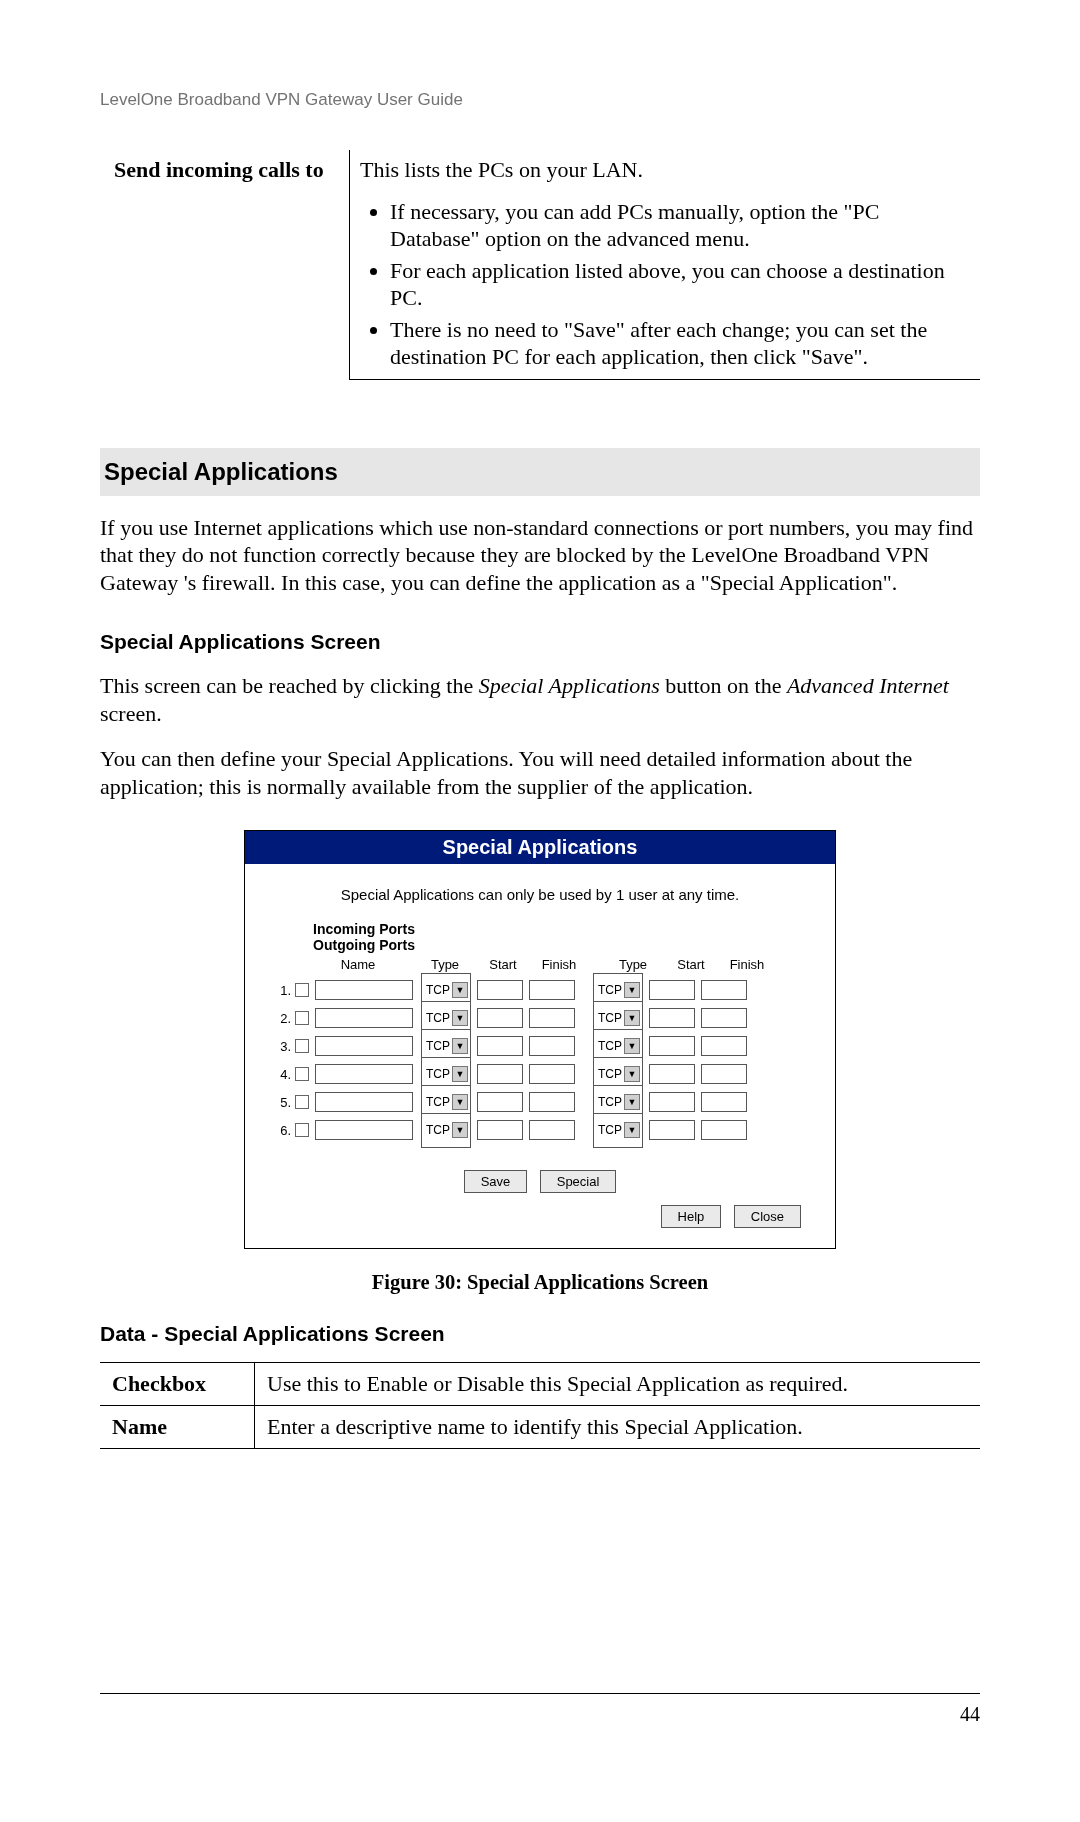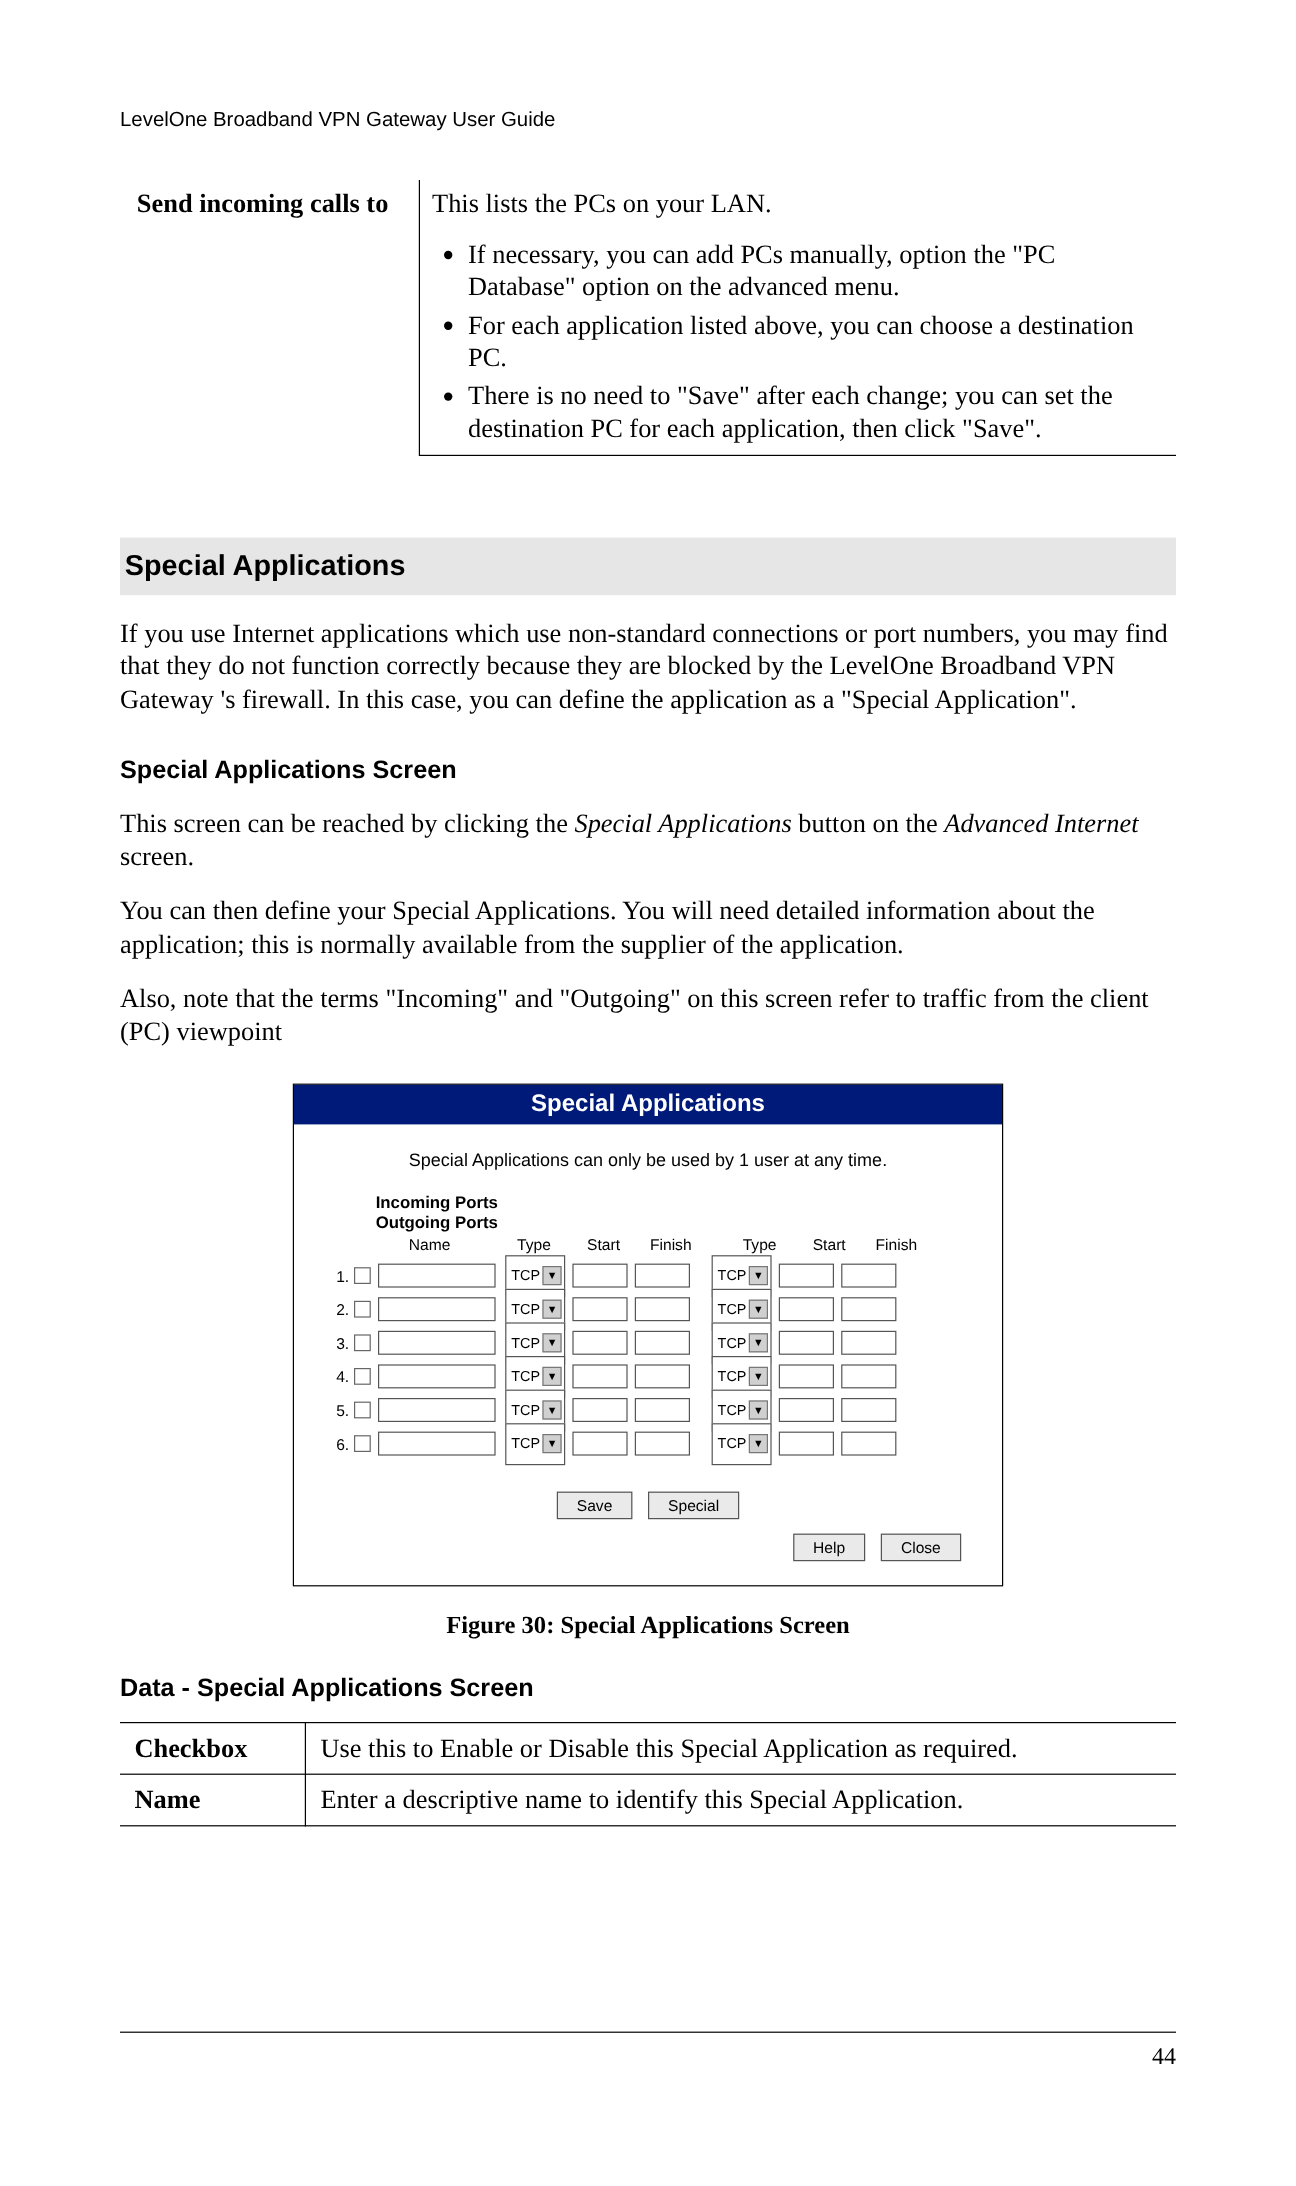--- a/index.html
+++ b/index.html
@@ -8,21 +8,21 @@
     height: 1822px;
     position: relative;
     font-family: "Times New Roman", Times, serif;
     color: #000;
     box-sizing: border-box;
     padding: 90px 100px 0 100px;
   }
   .header-title {
     font-family: Arial, Helvetica, sans-serif;
     font-size: 17px;
-    color: #000000;
+    color: #737373;
     margin-bottom: 40px;
   }
 
   
   .top-table {
     width: 100%;
     border-collapse: collapse;
     font-size: 22px;
     line-height: 1.25;
   }
@@ -200,21 +200,20 @@
 
   <p class="body-p">If you use Internet applications which use non-standard connections or port numbers, you may find that they do not function correctly because they are blocked by the LevelOne Broadband VPN Gateway 's firewall. In this case, you can define the application as a "Special Application".</p>
 
   <div class="h3">Special Applications Screen</div>
 
   <p class="body-p">
     <span>This screen can be reached by clicking the </span><span class="italic">Special Applications</span><span> button on the </span><span class="italic">Advanced Internet</span><span> screen.</span>
   </p>
 
   <p class="body-p">You can then define your Special Applications. You will need detailed information about the application; this is normally available from the supplier of the application.</p>
-  <p class="body-p">Also, note that the terms "Incoming" and "Outgoing" on this screen refer to traffic from the client (PC) viewpoint</p>
 
   <div class="fig-wrap">
     <div class="fig-title">Special Applications</div>
     <div class="fig-body">
       <div class="fig-note">Special Applications can only be used by 1 user at any time.</div>
 
       <div class="port-headers">
         <div class="spacer-name"></div>
         <div class="group">Incoming Ports</div>
         <div class="group">Outgoing Ports</div>

